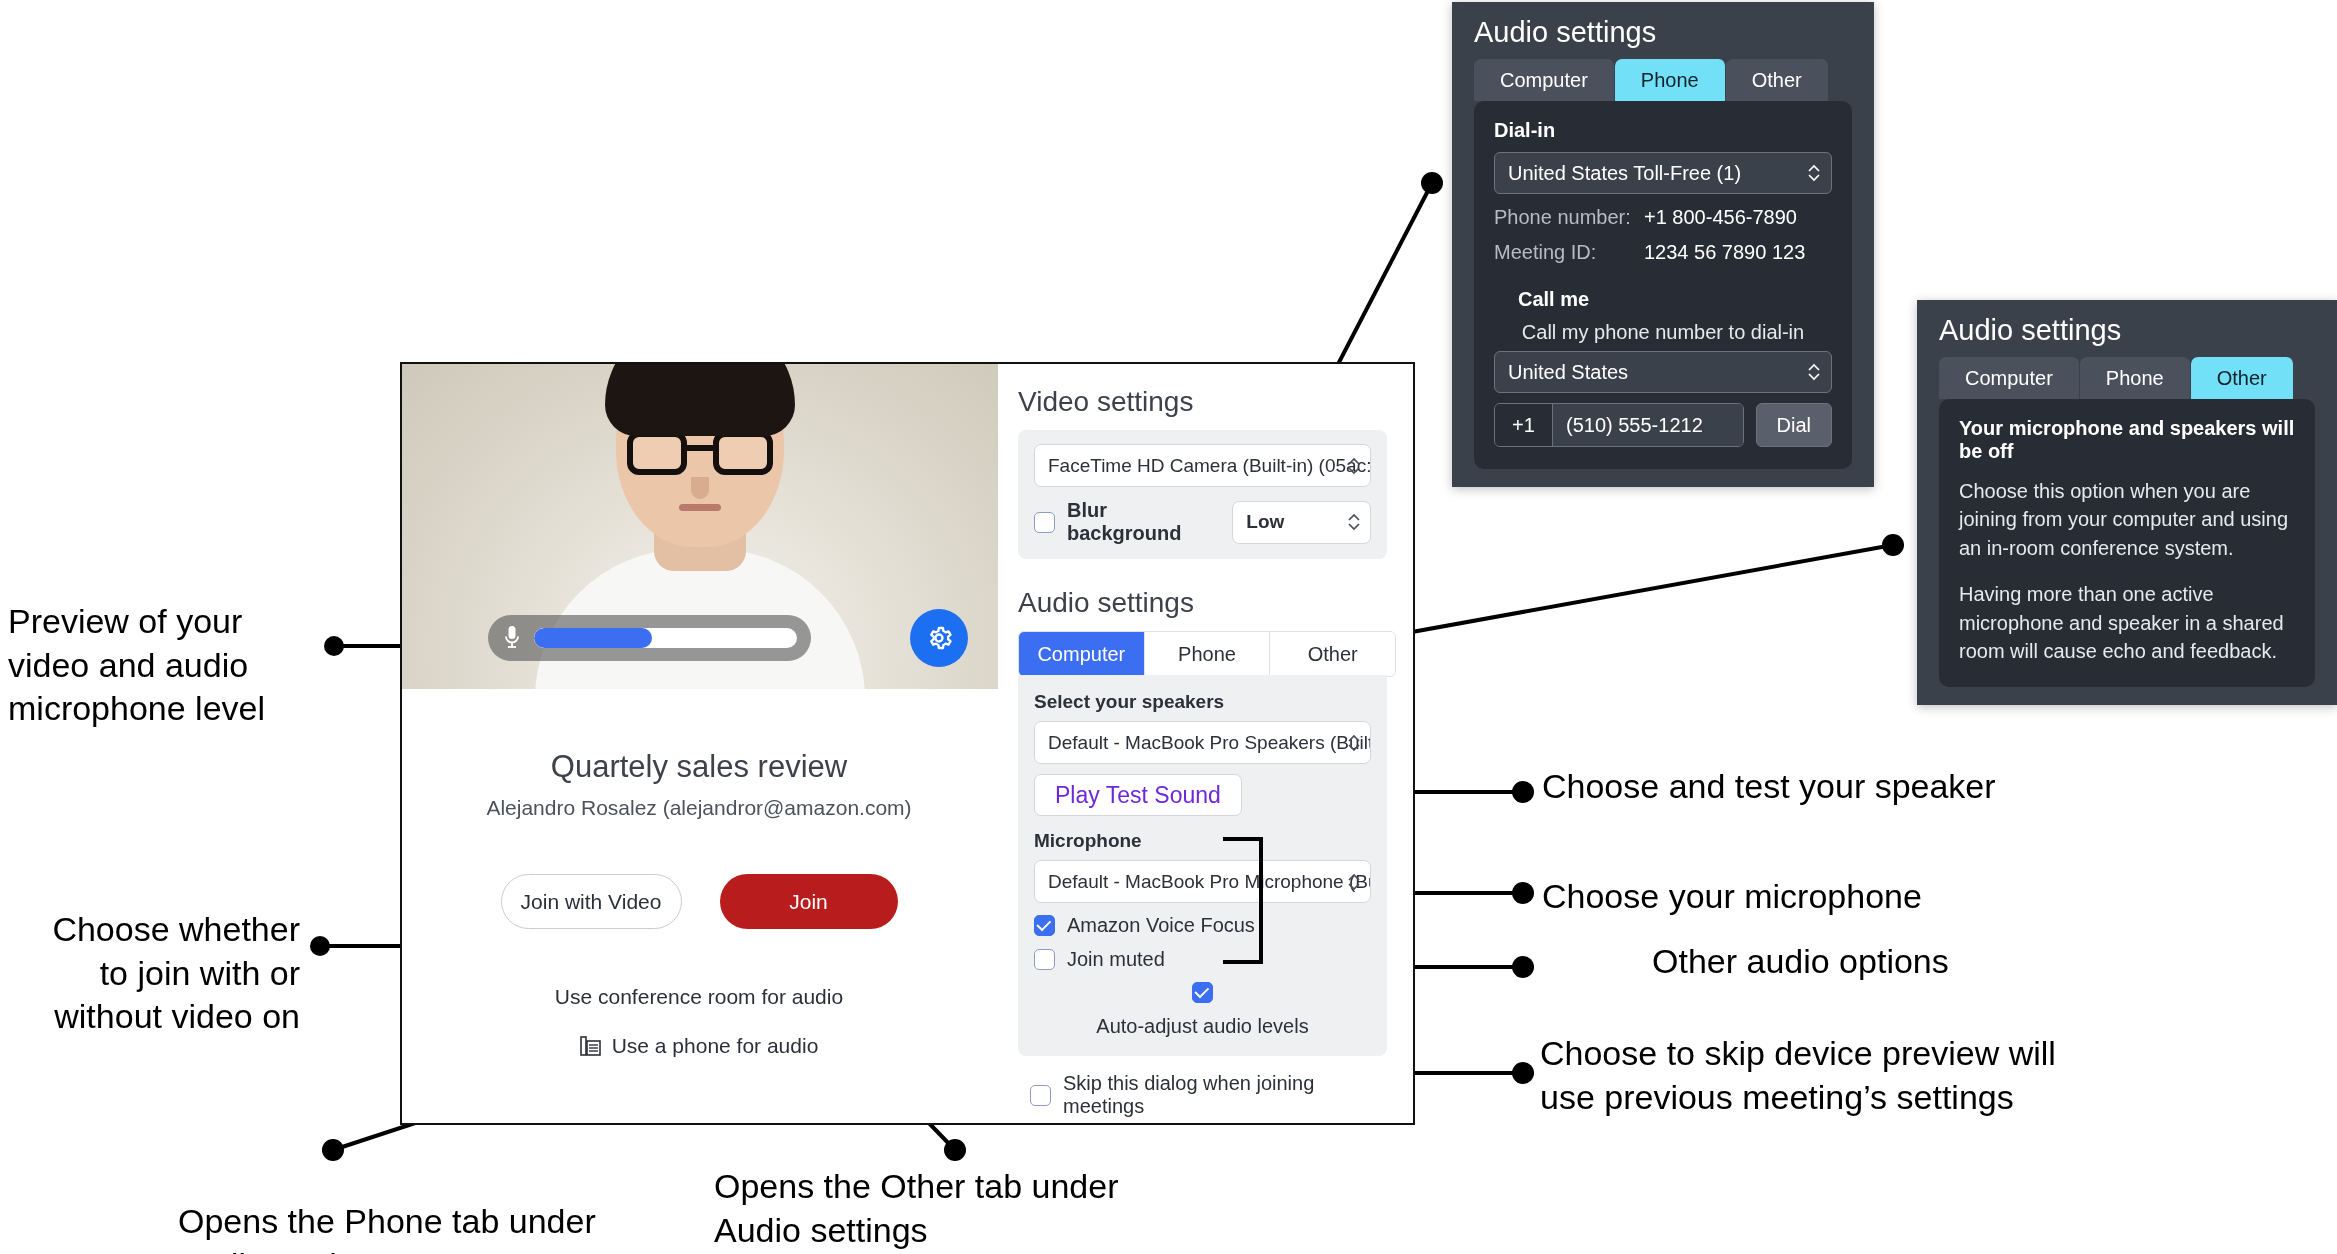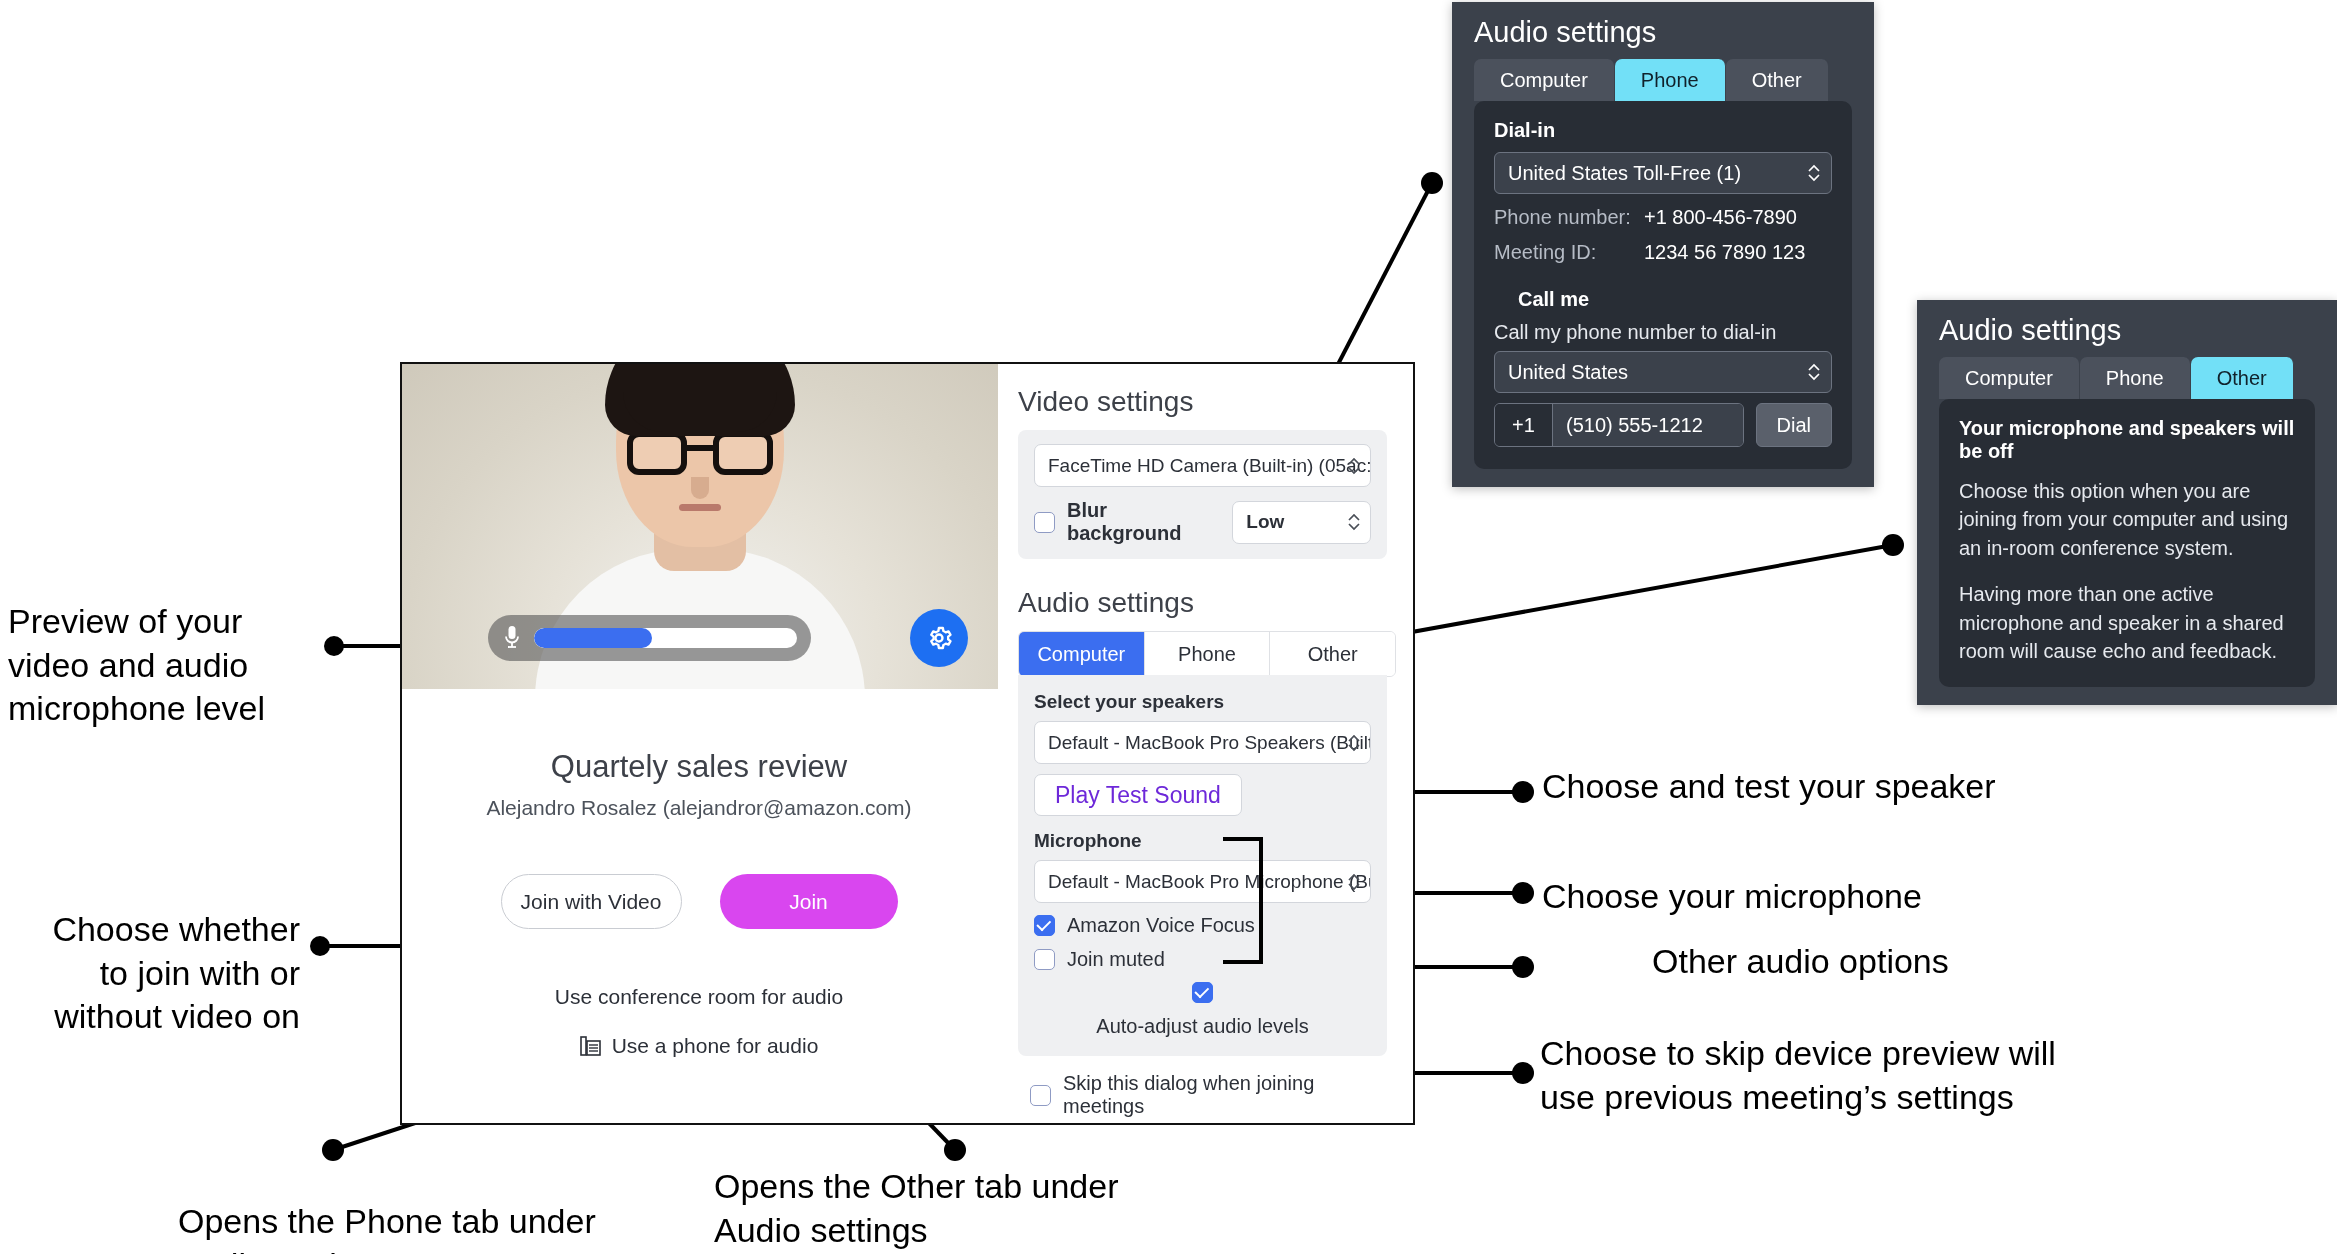--- a/index.html
+++ b/index.html
@@ -116,21 +116,21 @@
     position:absolute; top:510px; left:0; width:100%;
     display:flex; justify-content:center; gap:38px;
   }
   #joinVideoBtn{
     width:181px; height:55px; border-radius:28px;
     background:#fff; border:1.6px solid #c9ccd2; color:#2c3038;
     font-size:21px; font-family:"Liberation Sans",sans-serif; cursor:pointer;
   }
   #joinBtn{
     width:178px; height:55px; border-radius:28px;
-    background:#d946ef; border:none; color:#fff;
+    background:#b91c1c; border:none; color:#fff;
     font-size:21px; font-family:"Liberation Sans",sans-serif; cursor:pointer;
   }
   #confLink{
     position:absolute; top:621px; left:0; width:100%; text-align:center;
     font-size:21px; color:#2c3038; cursor:pointer;
   }
   #phoneLink{
     position:absolute; top:670px; left:0; width:100%;
     display:flex; justify-content:center; align-items:center; gap:11px;
     font-size:21px; color:#2c3038; cursor:pointer;
@@ -206,21 +206,21 @@
   .dLabel{ font-size:20px; font-weight:bold; color:#fff; margin-bottom:10px; }
   .dSel{
     position:relative; background:#3b414b; border:1.2px solid #6c7380; border-radius:6px;
     height:42px; display:flex; align-items:center; padding:0 34px 0 13px;
     font-size:20px; color:#fff; cursor:pointer;
   }
   .dSel .caret{ position:absolute; right:10px; top:50%; transform:translateY(-50%); width:14px; height:22px; }
   .dKV{ display:flex; font-size:20px; margin-top:12px; }
   .dKV .k{ color:#b6bcc6; width:150px; }
   .dKV .v{ color:#fff; }
-  .dSub{ font-size:20px; color:#e6e9ee; margin:14px 0 7px; }
+  .dSub{ font-size:20px; color:#e6e9ee; margin:14px 0 7px;text-align:center; }
   .phoneRow{ display:flex; align-items:center; gap:12px; margin-top:10px; }
   .phoneInput{
     display:flex; border:1.2px solid #6c7380; border-radius:6px; overflow:hidden; height:44px; flex:1;
   }
   .ccBox{
     width:58px; display:flex; align-items:center; justify-content:center;
     font-size:20px; color:#fff; background:#282d35; border-right:1.2px solid #6c7380;
   }
   .numBox{
     flex:1; display:flex; align-items:center; padding-left:13px;

